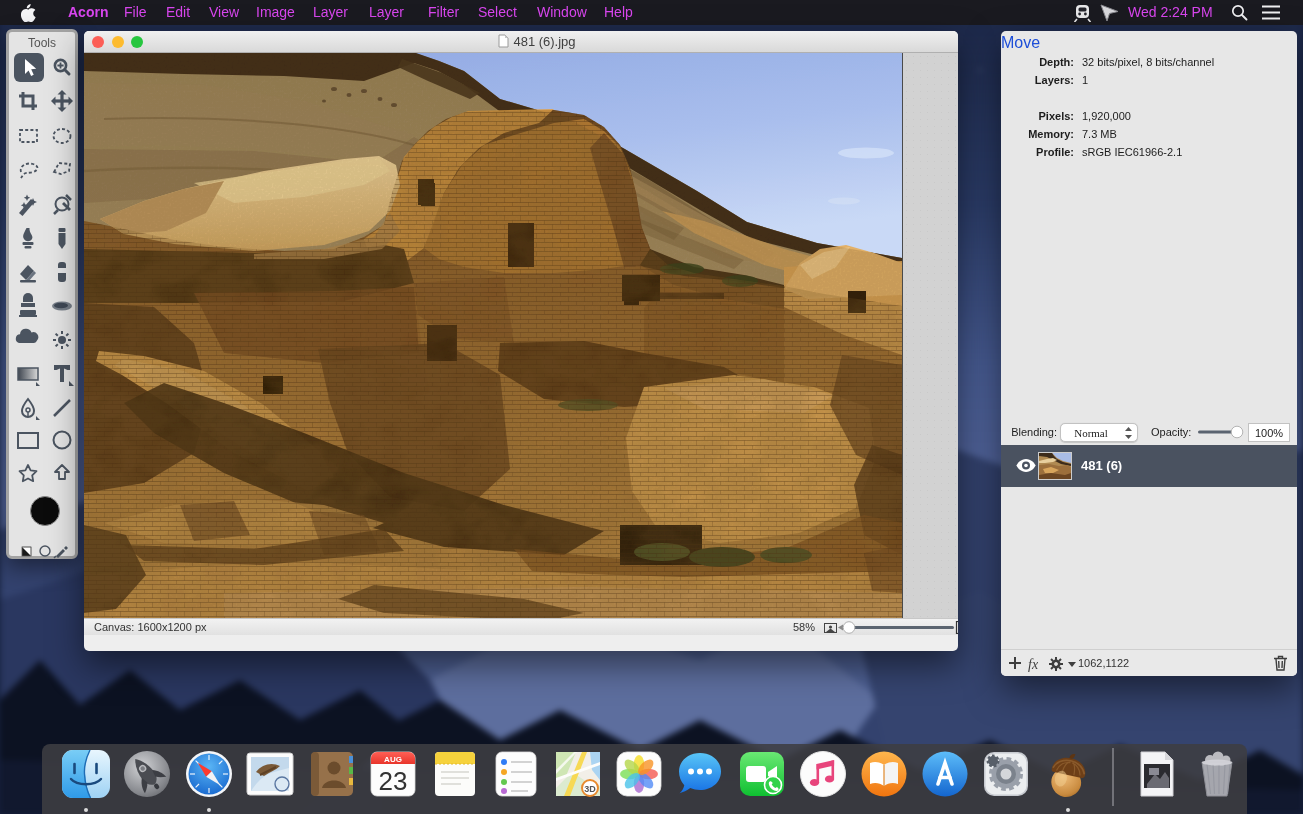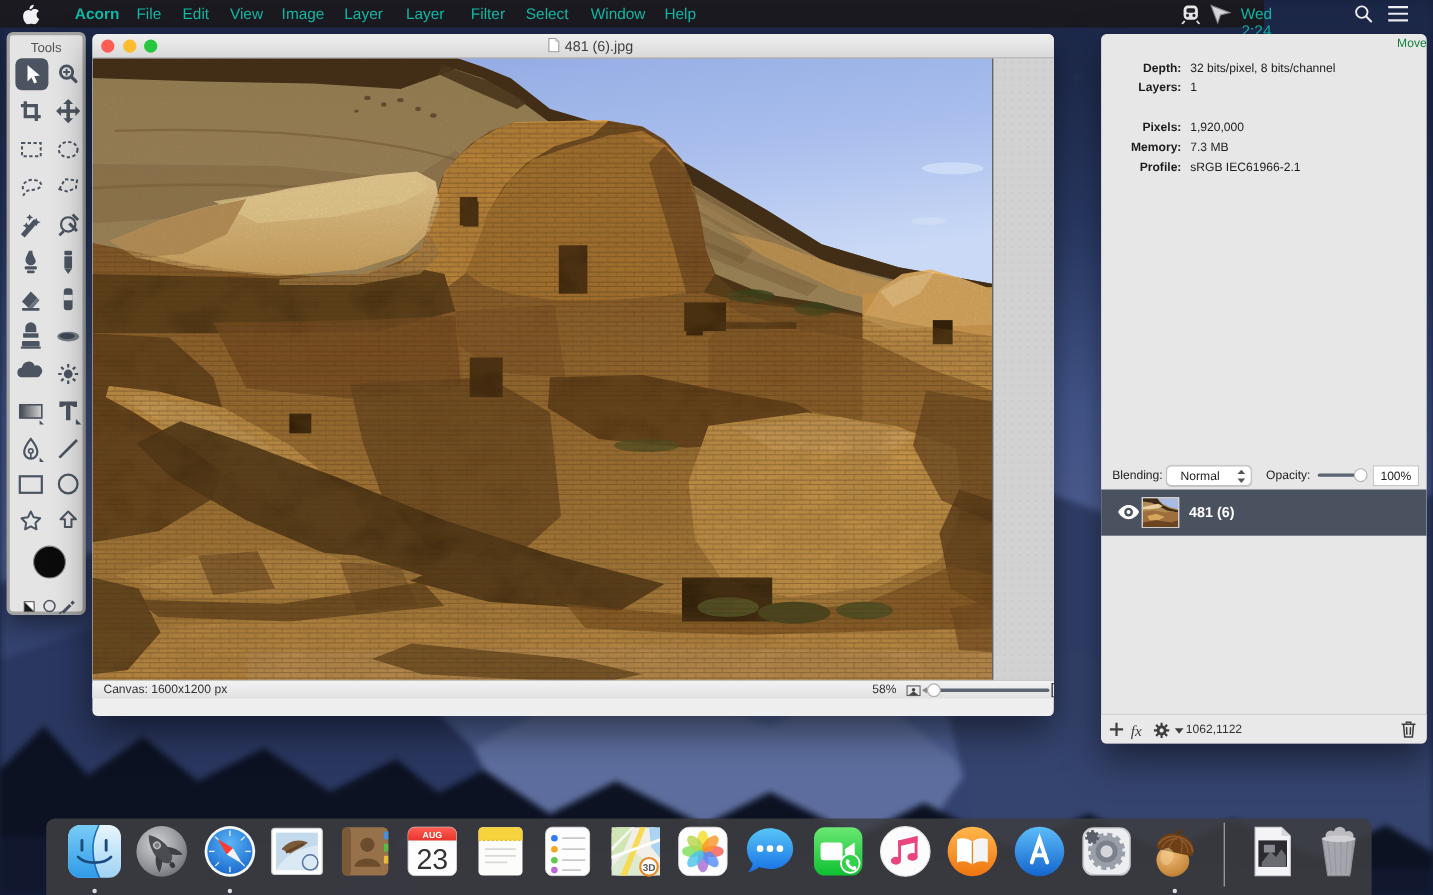--- a/index.html
+++ b/index.html
@@ -1,21 +1,21 @@
 <!DOCTYPE html>
 <html><head>
 <meta charset="utf-8">
 <style>
 * { margin:0; padding:0; box-sizing:border-box; }
 html,body { width:1303px; height:814px; overflow:hidden; }
 body { font-family:"Liberation Sans", sans-serif; position:relative; background:#16203c; }
 #desktop { position:absolute; left:0; top:0; width:1303px; height:814px; overflow:hidden; }
 #wall { position:absolute; left:0; top:0; }
 
-#menubar { position:absolute; left:0; top:0; width:1149px; height:25px; background:#1a1a20; color:#14b8a6; font-size:14px; display:flex; align-items:center; }
+#menubar { position:absolute; left:0; top:0; width:1303px; height:25px; background:#1a1a20; color:#d946ef; font-size:14px; display:flex; align-items:center; }
 #menubar .mi { margin:0 10px; }
 #menubar .b { font-weight:bold; }
 
 #tools { position:absolute; left:6px; top:29px; width:72px; height:530px; background:#e4e4e4; border-radius:6px; box-shadow:0 8px 22px rgba(0,0,0,.45); border:3px solid #a3a3a3; }
 #tools .title { text-align:center; font-size:12px; color:#555; padding-top:4px; }
 
 #win { position:absolute; left:84px; top:31px; width:874px; height:620px; border-radius:5px; background:#eee; box-shadow:0 14px 34px rgba(0,0,0,.5); overflow:hidden; }
 #titlebar { position:absolute; left:0; top:0; width:906px; height:22px; background:linear-gradient(#f0f0f0,#d9d9d9); border-bottom:1px solid #b0b0b0; }
 .tl { position:absolute; top:5px; width:12px; height:12px; border-radius:50%; }
 #titlebar .t { position:absolute; top:3px; width:100%; text-align:center; font-size:13px; color:#3f3f3f; }
@@ -23,21 +23,21 @@
 #photo { position:absolute; left:0; top:0; }
 #pasteboard { position:absolute; left:818px; top:0; width:88px; height:568px; background:#d2d2d2;
   background-image:radial-gradient(#c9c9c9 .8px, transparent .8px); background-size:7px 7px; border-left:1px solid #4a4a4a; }
 #vtrack { position:absolute; left:892px; top:0; width:14px; height:568px; background:#fbfbfb; border-left:1px solid #e3e3e3; }
 #vthumb { position:absolute; left:895px; top:182px; width:8px; height:170px; background:#c1c1c1; border-radius:4px; }
 #htrack { position:absolute; left:0; top:568px; width:906px; height:13px; background:#fbfbfb; border-top:1px solid #e8e8e8; }
 #hthumb { position:absolute; left:348px; top:570px; width:290px; height:9px; background:#b4b4b4; border-radius:4.5px; }
 #statusbar { position:absolute; left:0; bottom:16px; width:906px; height:17px; background:linear-gradient(#f2f2f2,#e1e1e1); border-top:1px solid #c7c7c7; font-size:11px; color:#333;padding-left:20px; }
 
 #panel { position:absolute; left:1001px; top:31px; width:296px; height:645px; background:#e7e7e7; border-radius:5px; box-shadow:0 14px 34px rgba(0,0,0,.5); overflow:hidden; font-size:11px; color:#1d1d1d; }
-#panel .title { text-align:right; font-size:11px; color:#15803d; padding-top:3px; }
+#panel .title { text-align:left; font-size:16px; color:#1d4ed8; padding-top:3px; }
 .inforow { position:absolute; left:0; width:296px; height:18px; }
 .inforow .lab { position:absolute; right:223px; font-weight:bold; }
 .inforow .val { position:absolute; left:81px; }
 #blendrow { position:absolute; left:0; top:386px; width:296px; height:31px; }
 #layerrow { position:absolute; left:0; top:414px; width:296px; height:42px; background:#4a5260; }
 #panelbottom { position:absolute; left:0; top:618px; width:296px; height:27px; background:#e9e9e9; border-top:1px solid #cfcfcf; }
 
 #dock { position:absolute; left:42px; top:744px; width:1205px; height:70px; background:rgba(62,62,66,.88); border-radius:8px 8px 0 0; }
 .dot { position:absolute; top:808px; width:4px; height:4px; border-radius:50%; background:#dcdcdc; }
 </style>
@@ -442,21 +442,21 @@
     <div class="inforow" style="top:97px">
         <span class="lab">Memory:</span>
         <span class="val">7.3 MB</span>
       </div>
     <div class="inforow" style="top:115px">
         <span class="lab">Profile:</span>
         <span class="val">sRGB IEC61966-2.1</span>
       </div>
     <div id="blendrow">
       <div style="position:absolute;right:240px;top:9px;">Blending:</div>
-      <div style="position:absolute;left:59px;top:6px;width:78px;height:19px;background:#fff;border:1px solid #c2c2c2;border-radius:5px;box-shadow:0 .5px 1px rgba(0,0,0,.15);">
+      <div style="position:absolute;left:59px;top:6px;width:78px;height:19px;background:#fff;border:1px solid #c2c2c2;border-radius:5px;box-shadow:0 .5px 1px rgba(0,0,0,.15);font-family:Liberation Serif, serif;">
         <div style="position:absolute;left:0;right:16px;top:2.5px;text-align:center;">Normal</div>
         <svg style="position:absolute;right:4px;top:3px" width="9" height="12" viewBox="0 0 9 12">
             <path d="M4.5,0 L8,4 H1 Z" fill="#555"></path>
             <path d="M4.5,12 L1,8 H8 Z" fill="#555"></path>
           </svg>
       </div>
       <div style="position:absolute;left:150px;top:9px;">Opacity:</div>
       <svg style="position:absolute;left:195px;top:4px" width="50" height="22" viewBox="0 0 50 22">
           <rect x="2" y="9.5" width="44" height="3" rx="1.5" fill="#5b6470"></rect>
           <circle cx="41" cy="11" r="5.8" fill="#fff" stroke="#b4b4b4" stroke-width="1"></circle>

